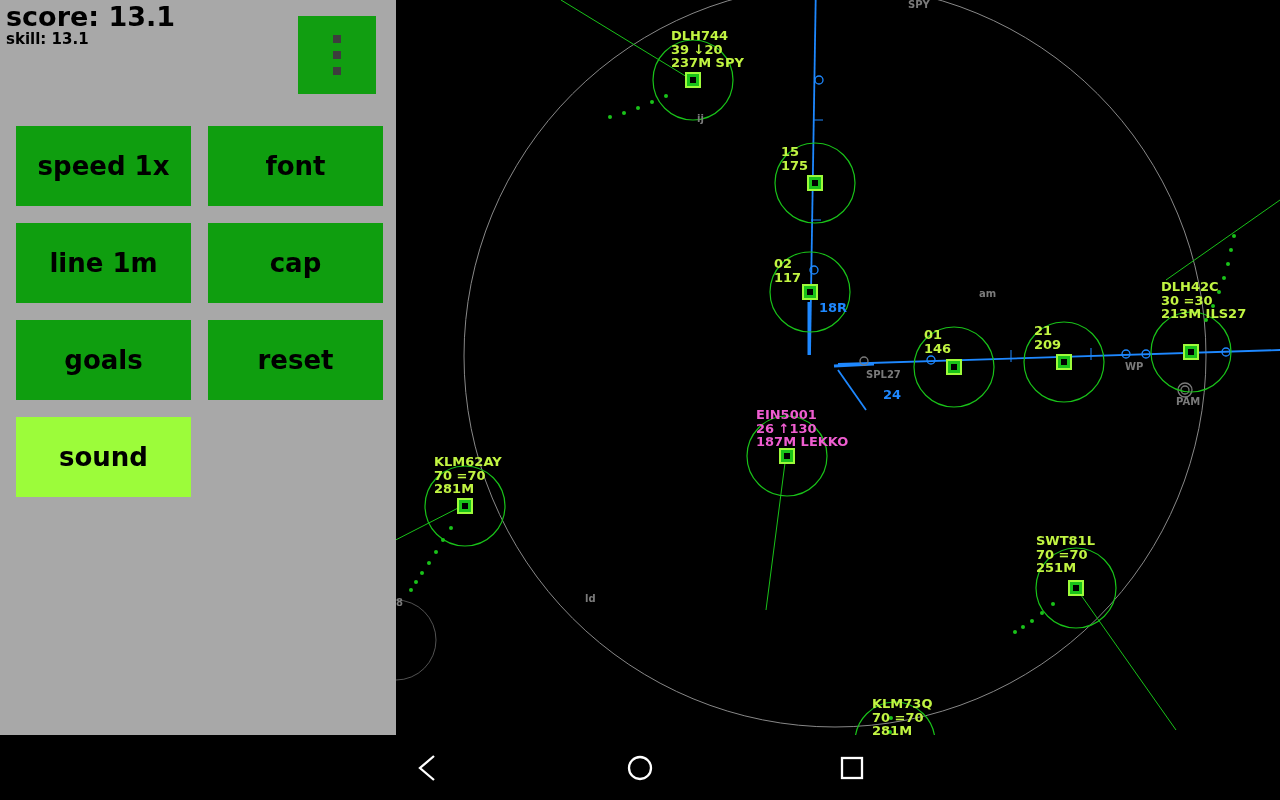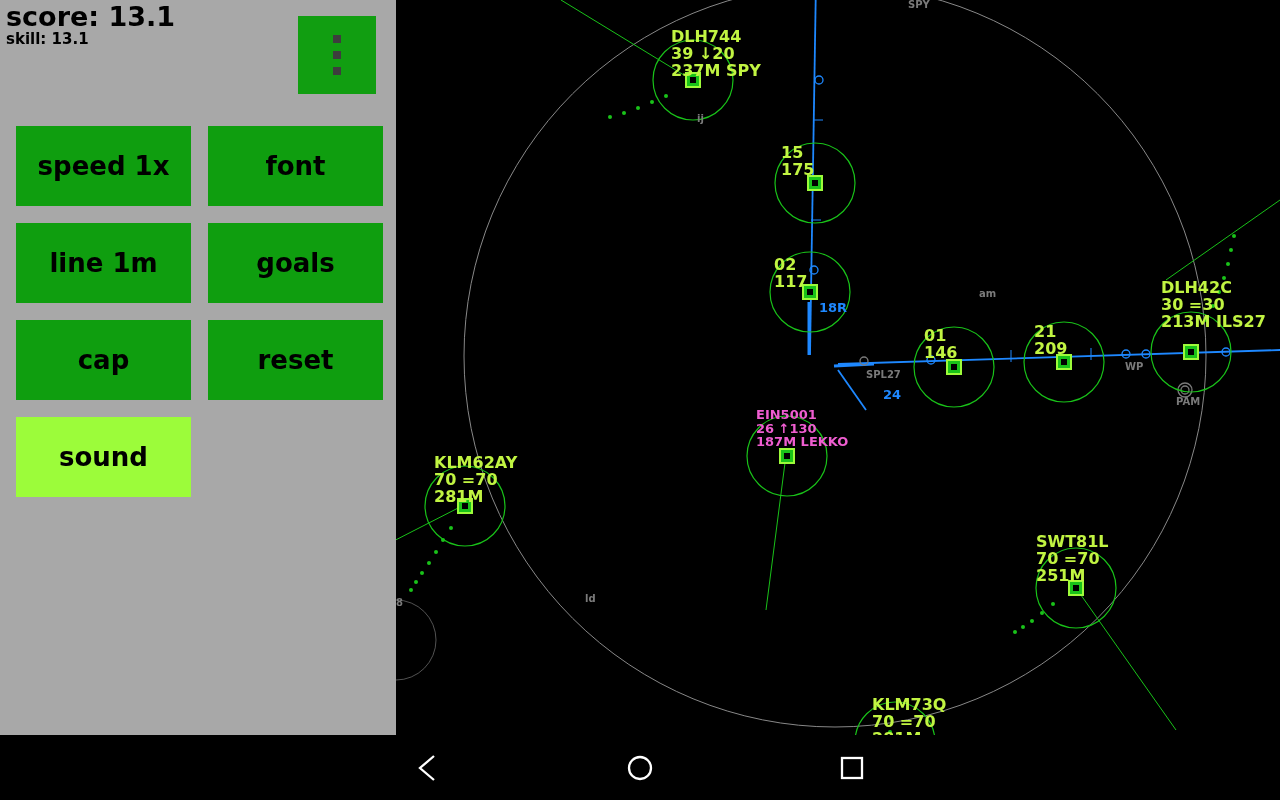--- a/index.html
+++ b/index.html
@@ -113,21 +113,21 @@
   .ac-trail { fill: #19c219; }
   .ac-route { stroke: #19c219; stroke-width: 1; fill: none; }
   .label {
     position: absolute;
     font-family: inherit;
     font-weight: bold;
     line-height: 1.05;
     white-space: nowrap;
     pointer-events: none;
   }
-  .label.green { color: #c1f442; font-size: 16px; }
+  .label.green { color: #c1f442; font-size: 13px; }
   .label.pink { color: #ef5dd0; font-size: 13px; }
   .label.blue { color: #1e88ff; font-size: 13px; }
   .label.grey { color: #7a7a7a; font-size: 10px; }
   
   #navbar {
     position: absolute;
     left: 0;
     bottom: 0;
     width: 1280px;
     height: 65px;
@@ -162,22 +162,22 @@
     <div class="menu-btn">
       <span class="menu-dot"></span>
       <span class="menu-dot"></span>
       <span class="menu-dot"></span>
     </div>
 
     <div class="btn-grid">
       <div class="btn">speed 1x</div>
       <div class="btn">font</div>
       <div class="btn">line 1m</div>
+      <div class="btn">cap</div>
       <div class="btn">goals</div>
-      <div class="btn">cap</div>
       <div class="btn">reset</div>
       <div class="btn active">sound</div>
     </div>
   </div>
 
   <div id="radar">
     <svg width="884" height="735" viewBox="0 0 884 735">
 
       <circle class="scope-ring" cx="439" cy="356" r="371"></circle>
 

